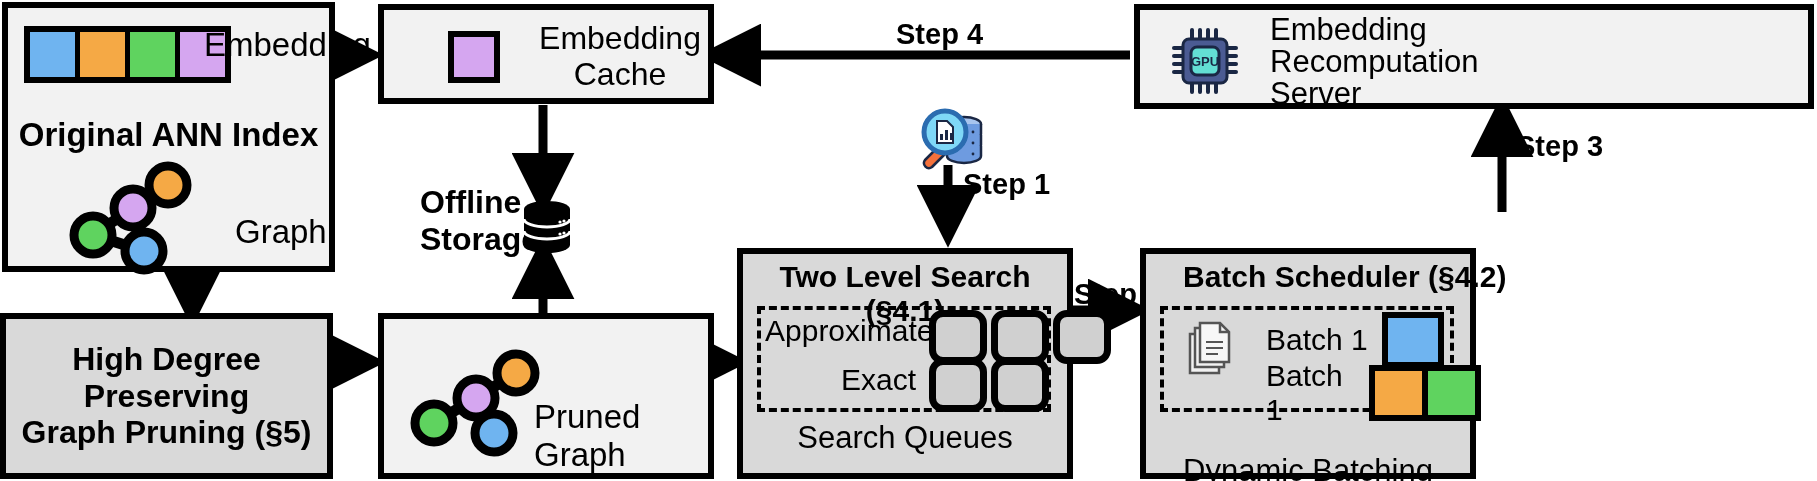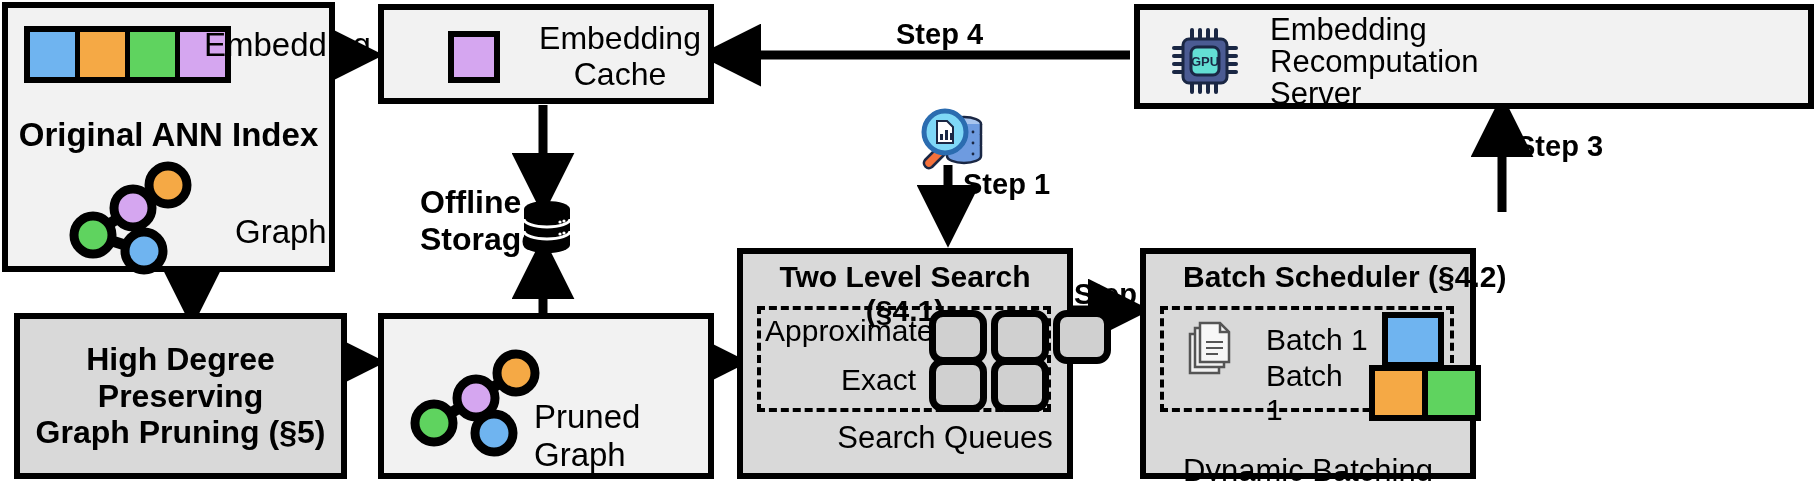--- a/index.html
+++ b/index.html
@@ -85,21 +85,21 @@
       <line x1="57" y1="72" x2="108" y2="88" stroke="#000" stroke-width="11"></line>
       <line x1="97" y1="45" x2="108" y2="88" stroke="#000" stroke-width="11"></line>
       <circle cx="132" cy="22" r="19" fill="#F5A945" stroke="#000" stroke-width="9"></circle>
       <circle cx="97" cy="45" r="19" fill="#D5A6F0" stroke="#000" stroke-width="9"></circle>
       <circle cx="57" cy="72" r="19" fill="#5FD35F" stroke="#000" stroke-width="9"></circle>
       <circle cx="108" cy="88" r="19" fill="#6FB4F0" stroke="#000" stroke-width="9"></circle>
     </svg>
     <div class="plain" style="left:200px;top:205px;font-size:33px;margin-left:27px;">Graph</div>
   </div>
 
-  <div class="box gray" style="left:14px;top:313px;width:333px;height:166px;display:flex;align-items:center;justify-content:center;">
+  <div class="box gray" style="left:0;top:313px;width:333px;height:166px;display:flex;align-items:center;justify-content:center;">
     <div class="ttl bold" style="text-align:center;font-size:32px;">High Degree Preserving
 Graph Pruning (§5)</div>
   </div>
 
   <div class="box" style="left:378px;top:4px;width:336px;height:100px;">
     <div class="sq" style="left:64px;top:21px;width:52px;height:52px;background:#D5A6F0;"></div>
     <div class="ttl" style="position:absolute;left:146px;top:10px;font-size:32px;text-align:center;width:180px;">Embedding
 Cache</div>
   </div>
 
@@ -159,21 +159,21 @@
     <div class="qrow" style="left:186px;top:56px;">
       <div class="qbox"></div>
       <div class="qbox"></div>
       <div class="qbox"></div>
     </div>
     <div class="plain" style="left:98px;top:109px;font-size:30px;">Exact</div>
     <div class="qrow" style="left:186px;top:104px;">
       <div class="qbox"></div>
       <div class="qbox"></div>
     </div>
-    <div class="plain" style="left:0;top:166px;width:100%;text-align:center;font-size:31px;padding-left:40px;">Search Queues</div>
+    <div class="plain" style="left:0;top:166px;width:100%;text-align:center;font-size:31px;">Search Queues</div>
   </div>
 
   <div class="lbl" style="left:1074px;top:278px;">Step 2</div>
 
   <div class="box gray" style="left:1140px;top:248px;width:336px;height:231px;">
     <div class="ttl bold" style="position:absolute;left:0;top:6px;width:100%;text-align:left;font-size:30px;margin-left:37px;">Batch Scheduler (§4.2)</div>
     <div class="dashed" style="left:14px;top:52px;width:294px;height:106px;"></div>
     <svg style="position:absolute;left:40px;top:66px;" width="48" height="62" viewBox="0 0 48 62">
       <path d="M 4 14 h 20 l 9 9 v 30 h -29 z" fill="#f2f2f2" stroke="#555" stroke-width="2.5"></path>
       <path d="M 9 8 h 20 l 9 9 v 30 h -29 z" fill="#f2f2f2" stroke="#555" stroke-width="2.5"></path>

